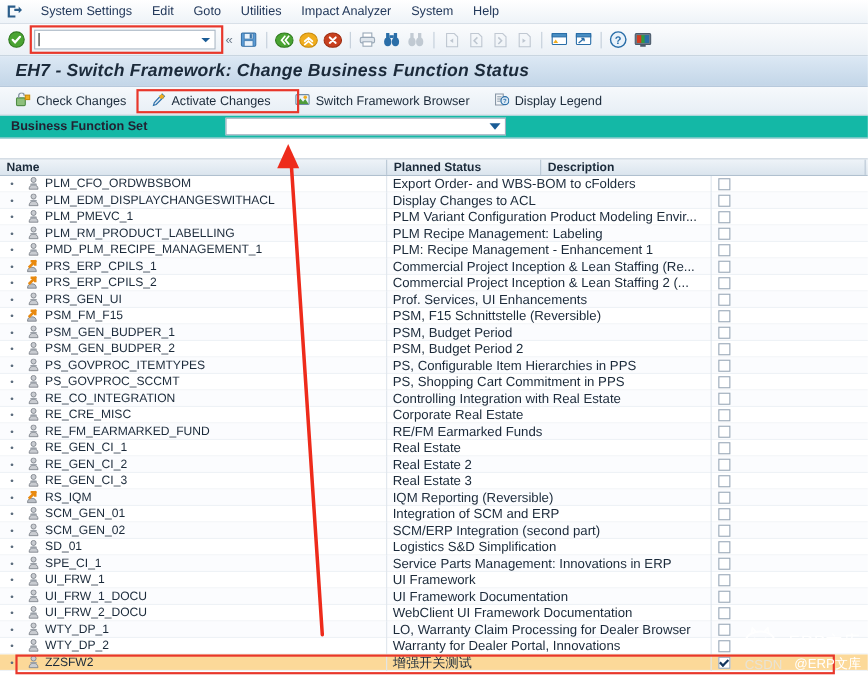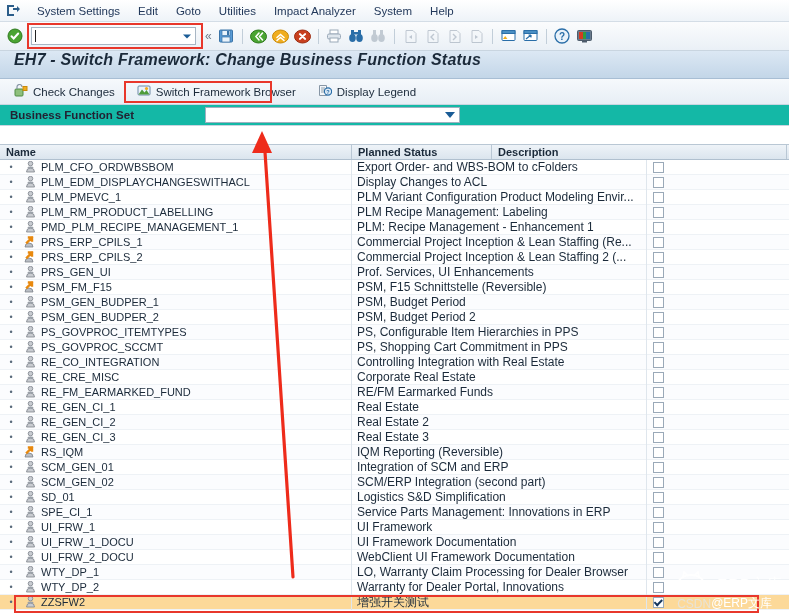--- a/index.html
+++ b/index.html
@@ -84,21 +84,21 @@
     border: 2px solid #e8372b;
     pointer-events: none;
   }
   .chev { color:#6d7b8a; font-size:12px; padding:0 3px; }
 
   
   .titlebar {
     height: 28px;
     background: linear-gradient(#dce8f4, #c3d6e8);
     border-bottom: 1px solid #a8bed4;
-    display: flex; 
+    display: flex; align-items: center;
     padding-left: 14px;
   }
   .titlebar h1 {
     margin:0; font-size: 16px; font-style: italic; font-weight: bold;
     color:#1b2a3a; letter-spacing: .2px;
   }
 
   
   .apptoolbar {
     height: 26px;
@@ -217,21 +217,21 @@
   .annotation { position:absolute; left:0; top:0; width:789px; height:616px; pointer-events:none; }
 
   
   .watermark {
     position:absolute; right: 6px; bottom: 4px;
     display:flex; flex-direction:column; align-items:flex-start;
     pointer-events:none;
   }
   .wm-top { display:flex; align-items:center; gap:4px; }
   .wm-text { font-size: 15px; color:#ffffff; font-weight:normal; letter-spacing:1px; }
-  .wm-bottom { display:flex; align-items:center; gap:0; margin-top:-2px; padding-left:2px;}
+  .wm-bottom { display:flex; align-items:center; gap:11px; margin-top:-2px; padding-left:2px;}
   .wm-csdn { font-size: 12px; color:#e8e3d6; }
   .wm-at { font-size: 12px; color:#ffffff; }
 </style>
 </head>
 <body>
 
 <div class="menubar">
   <div class="menu-sysicon">
     <svg width="14" height="13" viewBox="0 0 14 13">
       <path d="M1 1 h7 v2 h-5 v7 h5 v2 h-7 z" fill="#2b5d8a"></path>
@@ -397,20 +397,29 @@
     <span>
       <svg width="14" height="13" viewBox="0 0 14 13">
         <rect x="1" y="5" width="8" height="7" rx="1" fill="#8ec07c" stroke="#4f8c45"></rect>
         <path d="M3 5 v-2 a2.5 2.5 0 0 1 5 0" fill="none" stroke="#8796a5" stroke-width="1.2"></path>
         <rect x="9" y="2.5" width="4" height="4" fill="#f0ad1e" stroke="#c98a0a"></rect>
       </svg>
     </span>
     <span>Check Changes</span>
   </div>
 
+  <div class="app-btn">
+    <span>
+      <svg width="14" height="13" viewBox="0 0 14 13">
+        <path d="M10.5 1.5 l2 2 -7.5 7.5 -2.5 .8 .8 -2.5 z" fill="#d9e6f2" stroke="#2a6ea8" stroke-width="1"></path>
+        <path d="M10 1 l1 1.6 1.8 .4 -1.3 1.3 .2 1.8 -1.7 -.8 -1.7 .8 .2 -1.8 -1.3 -1.3 1.8 -.4z" fill="#f0ad1e"></path>
+      </svg>
+    </span>
+    <span>Activate Changes</span>
+  </div>
 
   <div class="app-btn">
     <span>
       <svg width="14" height="13" viewBox="0 0 14 13">
         <rect x="1" y="2" width="12" height="9" rx="1" fill="#eaf3fb" stroke="#6d8aa6"></rect>
         <path d="M1.5 10.5 l3.5 -5 2.5 3 2 -2.5 3 4.5 z" fill="#4e9c3a"></path>
         <circle cx="9.5" cy="4.5" r="1.6" fill="#f0ad1e"></circle>
       </svg>
     </span>
     <span>Switch Framework Browser</span>

